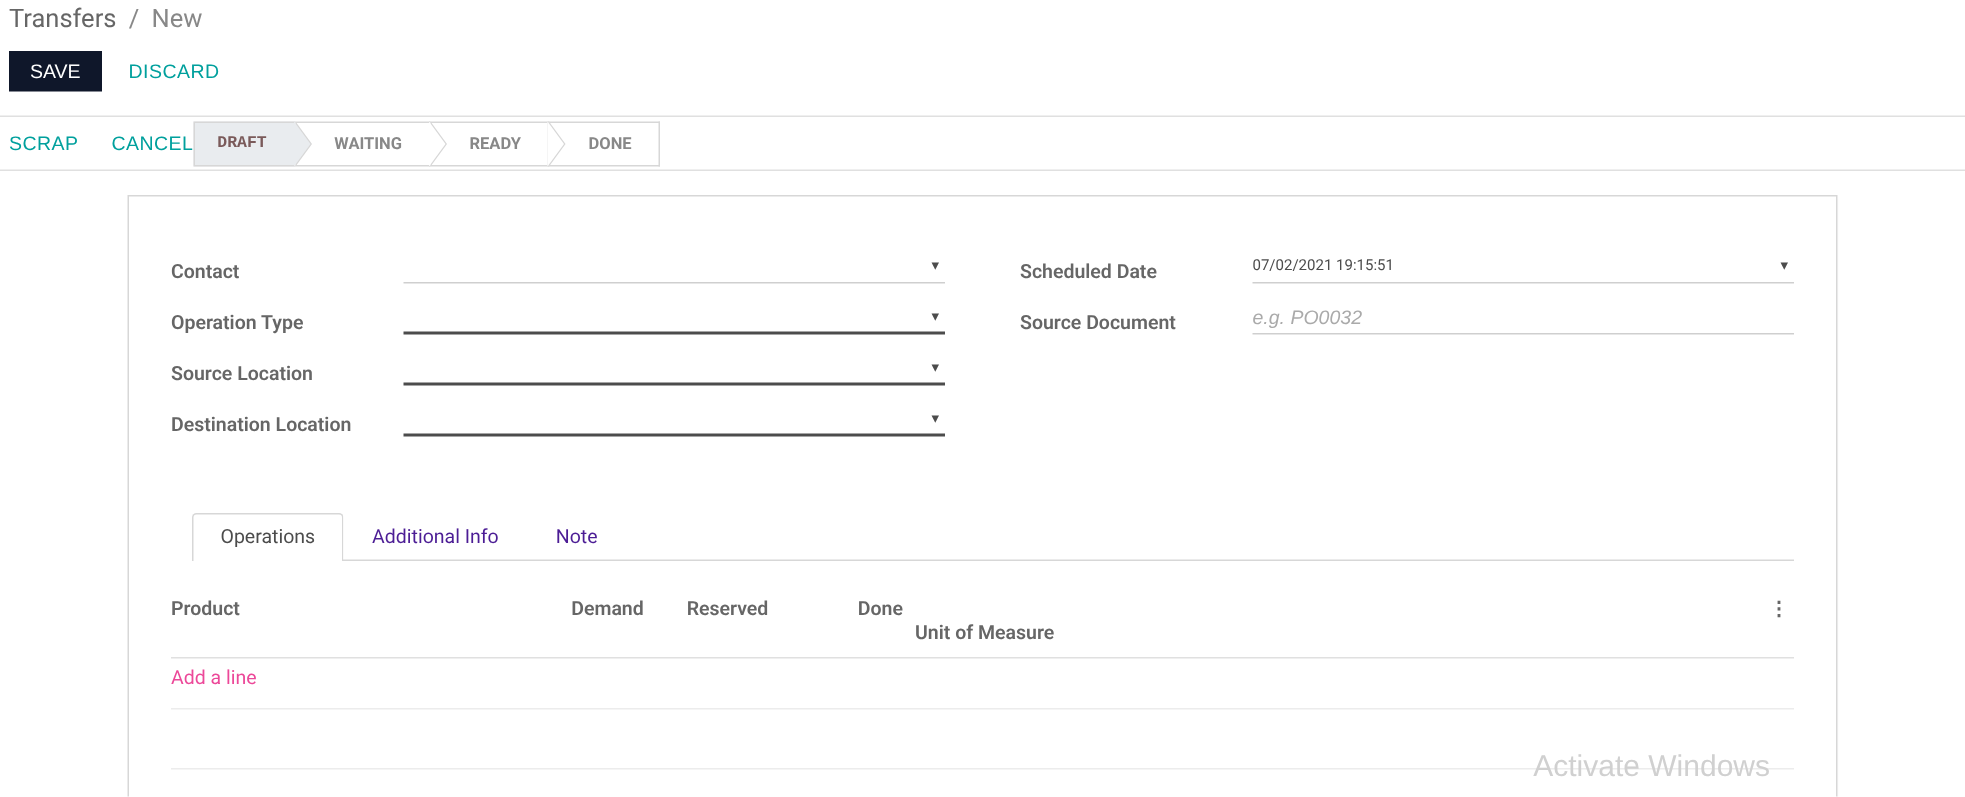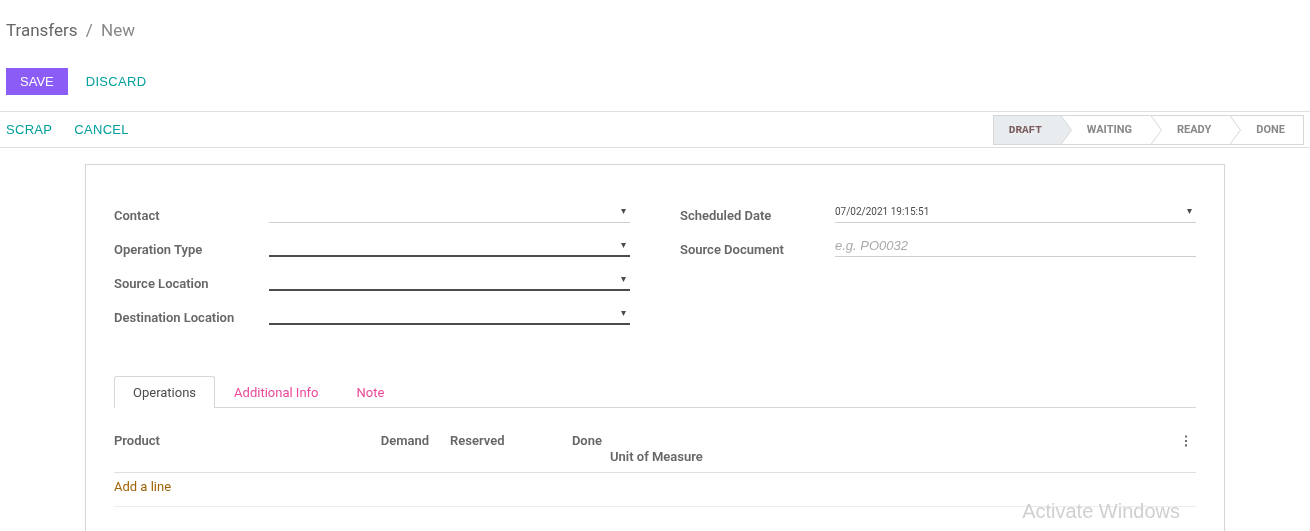--- a/index.html
+++ b/index.html
@@ -1,27 +1,27 @@
 <!DOCTYPE html>
 <html><head>
 <meta charset="utf-8">
 <style>
 * { box-sizing: border-box; margin: 0; padding: 0; }
 body { font-family: -apple-system, BlinkMacSystemFont, "Segoe UI", Roboto, sans-serif; font-size: 13px; color: #4c4c4c; background: #fff; width: 1310px; height: 531px; overflow: hidden; position: relative; }
 
-.breadcrumb { padding: 20px 6px; font-size: 17px; color: #888; }
+.breadcrumb { padding: 3px 6px; font-size: 17px; color: #888; }
 .breadcrumb .bc-root { color: #666; }
 .breadcrumb .sep { color: #888; margin: 0 4px; }
 .breadcrumb .bc-current { color: #888; }
 
 .top-actions { padding: 8px 6px 16px; display: flex; align-items: center; gap: 18px; border-bottom: 1px solid #e0e0e0; }
-.btn-primary { background: #8b5cf6; color: #fff; border: none; padding: 6px 14px; font-size: 13px; font-weight: 500; cursor: pointer; }
+.btn-primary { background: #0f172a; color: #fff; border: none; padding: 6px 14px; font-size: 13px; font-weight: 500; cursor: pointer; }
 .btn-link { background: none; border: none; color: #00a09d; font-size: 13px; font-weight: 500; cursor: pointer; letter-spacing: .3px; }
 
-.action-row { display: flex; justify-content: space-between; align-items: center; padding: 0 6px; height: 36px; border-bottom: 1px solid #e0e0e0; }
+.action-row { display: flex; align-items: center; padding: 0 6px; height: 36px; border-bottom: 1px solid #e0e0e0; }
 .action-row .left { display: flex; gap: 22px; }
 
 .statusbar { display: flex; align-items: stretch; height: 30px; }
 .status { position: relative; padding: 0 18px 0 26px; display: flex; align-items: center; font-size: 11px; font-weight: 700; color: #888; background: #fff; border: 1px solid #d7d7d7; border-left: none; }
 .status:first-child { border-left: 1px solid #d7d7d7; }
 .status:not(:last-child)::after { content: ""; position: absolute; right: -11px; top: -1px; width: 0; height: 0; border-top: 15px solid transparent; border-bottom: 15px solid transparent; border-left: 11px solid #fff; z-index: 2; }
 .status:not(:last-child)::before { content: ""; position: absolute; right: -12px; top: -1px; width: 0; height: 0; border-top: 15px solid transparent; border-bottom: 15px solid transparent; border-left: 11px solid #d7d7d7; z-index: 1; }
 .status.active { background: #e9ecef; color: #7a5a5a; font-weight: 700; }
 .status.active::after { border-left-color: #e9ecef; }
 .status:first-child { padding-left: 15px; font-family: Liberation Mono, monospace; }
@@ -34,35 +34,35 @@
 .frow { display: flex; align-items: flex-end; margin-bottom: 12px; }
 .frow .flabel { width: 155px; color: #666; font-weight: 600; font-size: 13px; }
 .frow .fcontrol { flex: 1; position: relative; }
 .fcontrol.input-under { border-bottom: 1px solid #cfcfcf; height: 22px; display: flex; align-items: center; }
 .fcontrol.input-under.req { border-bottom: 2px solid #4c4c4c; }
 .fcontrol .caret { position: absolute; right: 4px; top: 4px; color: #4c4c4c; font-size: 10px; pointer-events: none; }
 .fcontrol input { border: none; outline: none; width: 100%; font-size: 13px; background: transparent; color: #4c4c4c; }
 .fcontrol input::placeholder { color: #aaa; font-style: italic; }
 .fcontrol .val { font-size: 10px; color: #4c4c4c; }
 
-.tabs { margin-top: 38px; border-bottom: 1px solid #d7d7d7; display: flex; }
-.tab { padding: 8px 18px; border: 1px solid transparent; border-bottom: none; color: #ec4899; cursor: pointer; font-size: 13px; position: relative; top: 1px; }
+.tabs { margin-top: 38px; border-bottom: 1px solid #d7d7d7; display: flex; margin-left: 14px; }
+.tab { padding: 8px 18px; border: 1px solid transparent; border-bottom: none; color: #4c1d95; cursor: pointer; font-size: 13px; position: relative; top: 1px; }
 .tab.active { border-color: #d7d7d7; background: #fff; color: #4c4c4c; border-radius: 3px 3px 0 0; }
 
 .table-head { display: flex; padding: 8px 0; border-bottom: 1px solid #e0e0e0; font-weight: 600; color: #666; font-size: 13px; align-items: center; }
 .col-product { width: 246px; }
 .col-demand { width: 90px; text-align: center; }
-.col-reserved { width: 100px; text-align: left; padding-right: 30px; }
+.col-reserved { width: 100px; text-align: center; padding-right: 30px; }
 .col-done { width: 60px; text-align: right; padding-right: 8px; }
 .col-uom { flex: 1; margin-top: 33px; }
 .col-kebab { width: 20px; text-align: center; color: #666; cursor: pointer; }
 
 .table-body { min-height: 140px; }
 .add-line { padding: 6px 0 12px; border-bottom: 1px solid #ececec; }
-.add-line a { color: #a16207; text-decoration: none; cursor: pointer; font-size: 13px; }
+.add-line a { color: #ec4899; text-decoration: none; cursor: pointer; font-size: 13px; }
 .pad-rows { height: 40px; border-bottom: 1px solid #ececec; }
 
 .watermark { position: absolute; right: 130px; bottom: 8px; color: #d0d0d0; font-size: 20px; font-family: "Segoe UI Light", "Segoe UI", sans-serif; pointer-events: none; }
 </style>
 </head>
 <body>
 
 <div class="breadcrumb">
   <span class="bc-root">Transfers</span>
   <span class="sep">/</span>

